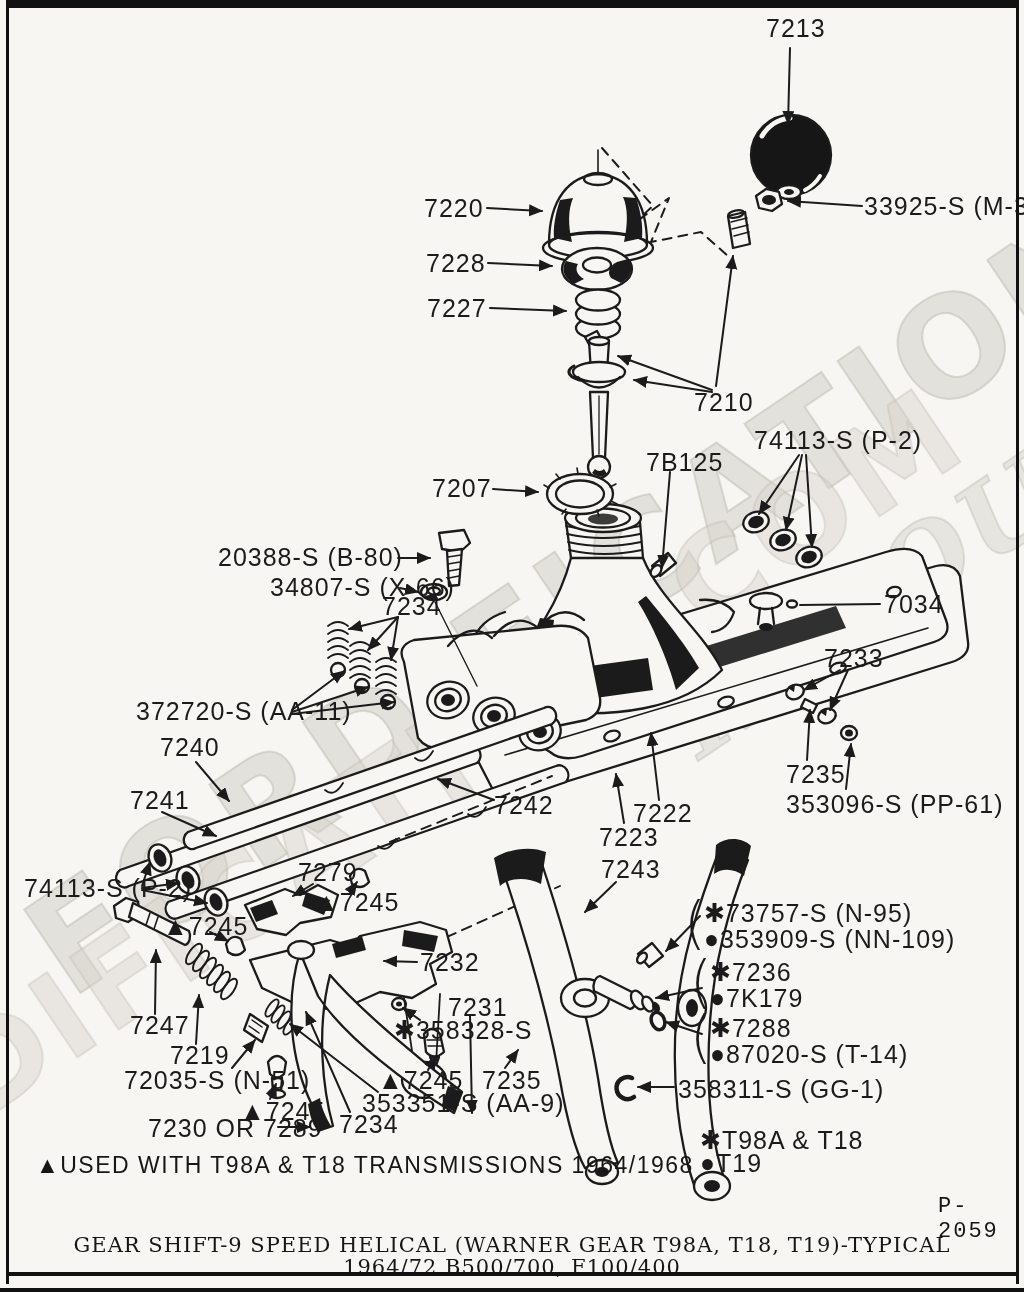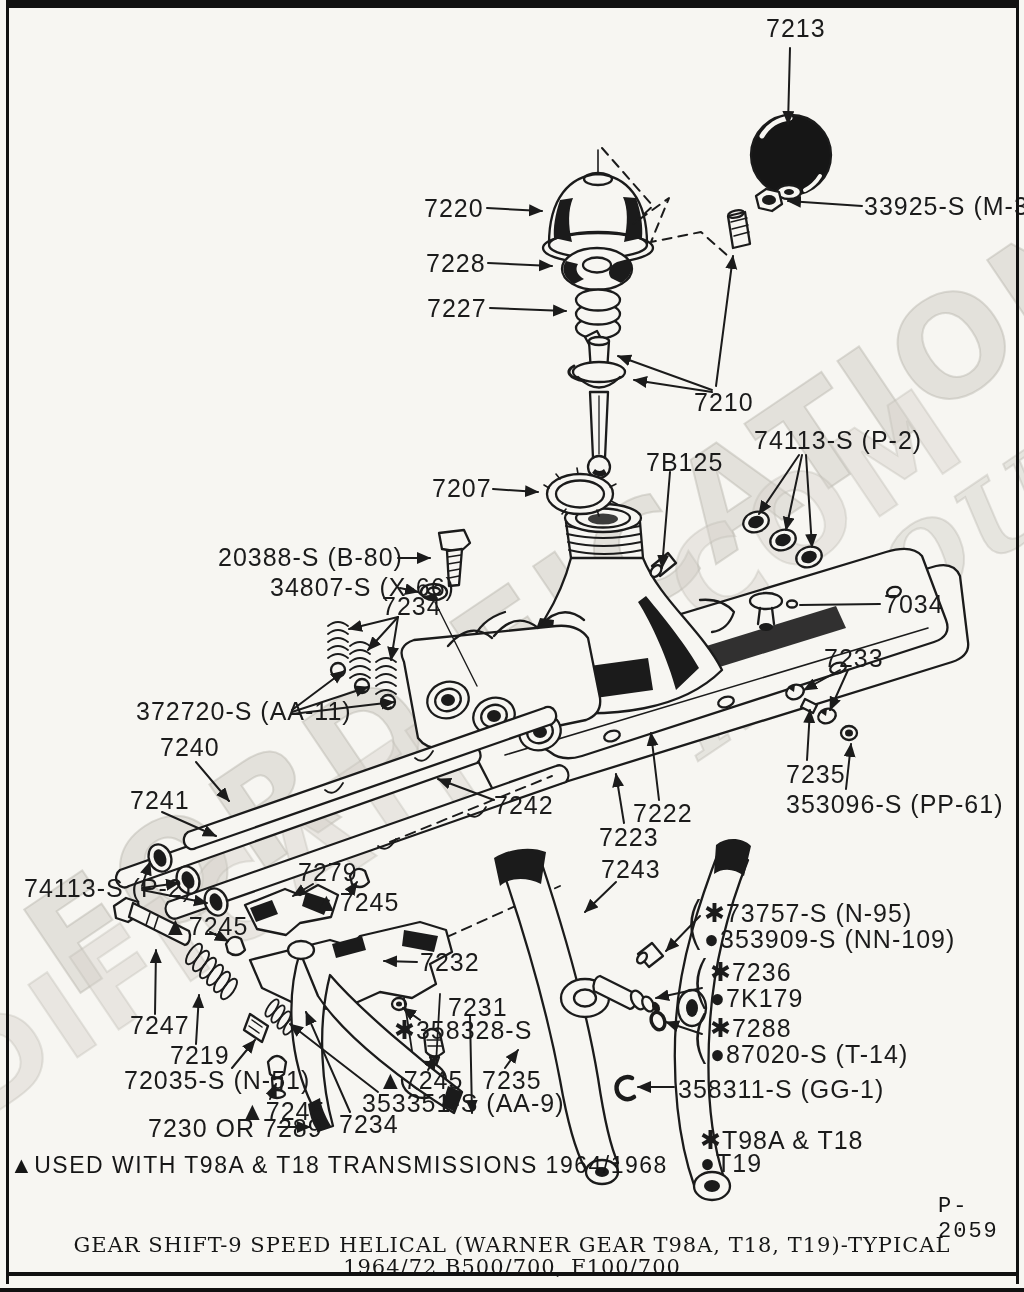--- a/index.html
+++ b/index.html
@@ -436,21 +436,21 @@
   <div class="brace" style="left:690px;top:953px">(</div>
   <div class="lbl" style="left:710px;top:958px">✱7236</div>
   <div class="lbl" style="left:710px;top:984px">●7K179</div>
   <div class="brace" style="left:690px;top:1008px">(</div>
   <div class="lbl" style="left:710px;top:1014px">✱7288</div>
   <div class="lbl" style="left:710px;top:1040px">●87020-S (T-14)</div>
   <div class="lbl" style="left:678px;top:1075px">358311-S (GG-1)</div>
   <div class="lbl" style="left:700px;top:1126px">✱T98A &amp; T18</div>
   <div class="lbl" style="left:700px;top:1149px">●T19</div>
 
-  <div class="foot" style="left:10px;top:1152px">▲USED WITH T98A &amp; T18 TRANSMISSIONS 1964/1968</div>
+  <div class="foot" style="left:36px;top:1152px">▲USED WITH T98A &amp; T18 TRANSMISSIONS 1964/1968</div>
   <div class="pcode" style="left:938px;top:1194px">P-2059</div>
   <div class="cap" style="top:1233px">GEAR SHIFT-9 SPEED HELICAL (WARNER GEAR T98A, T18, T19)-TYPICAL</div>
-  <div class="cap" style="top:1255px">1964/72  B500/700, F100/700</div>
+  <div class="cap" style="top:1255px">1964/72  B500/700, F100/400</div>
 
   <div class="frame"></div>
   <div class="bottom-rule"></div>
   <div class="edge-rule"></div>
 </div>
 
 </body></html>

